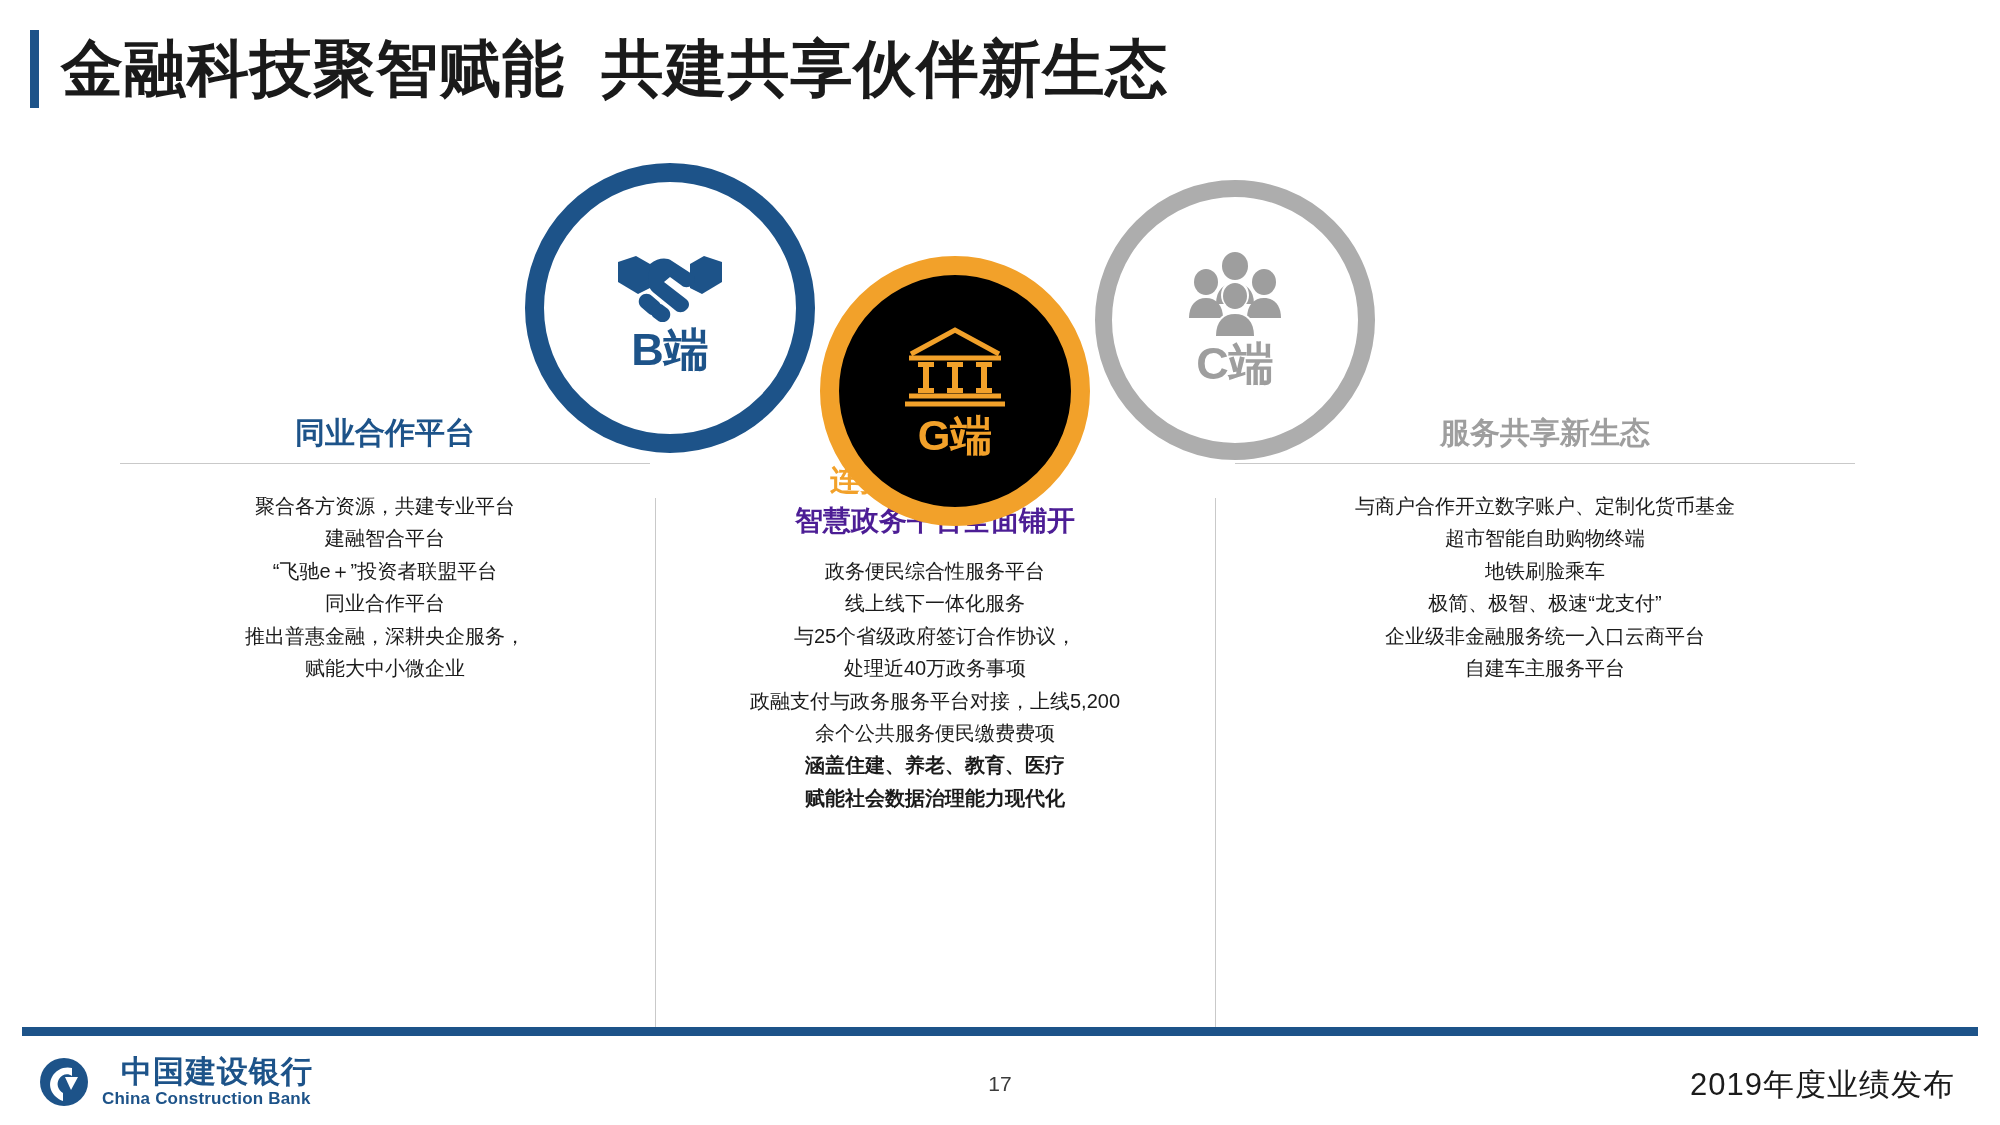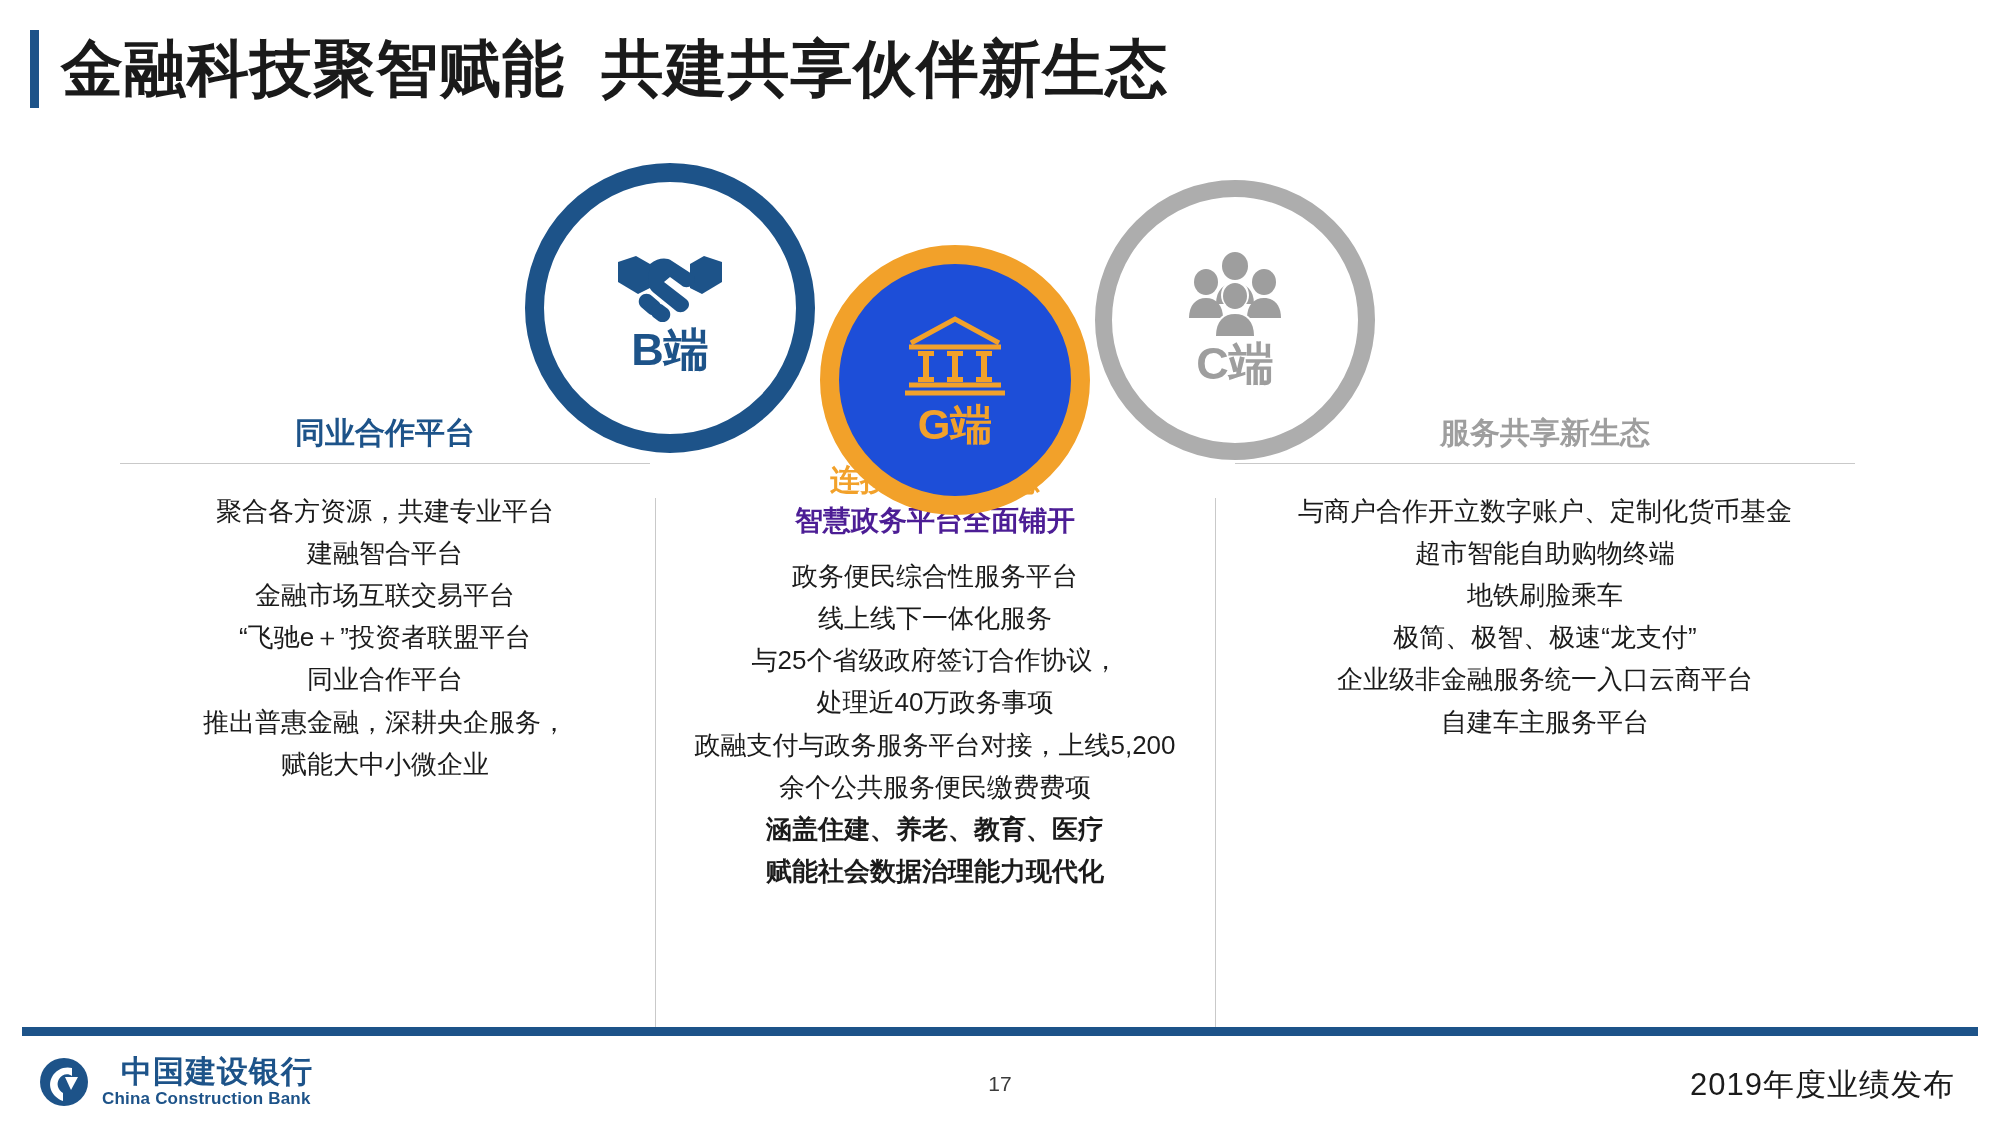--- a/index.html
+++ b/index.html
@@ -49,25 +49,25 @@
     justify-content: center;
     background: transparent;
   }
   #ring-b {
     left: 525px; top: 163px;
     width: 290px; height: 290px;
     border: 19px solid #1d5389;
     z-index: 3;
   }
   #ring-g {
-    left: 820px; top: 245px;
+    left: 820px; top: 256px;
     width: 270px; height: 270px;
     border: 19px solid #f2a12a;
     z-index: 4;
-    background: #1d4ed8;
+    background: #000000;
   }
   #ring-c {
     left: 1095px; top: 180px;
     width: 280px; height: 280px;
     border: 17px solid #adadad;
     z-index: 2;
   }
   .ring-icon { line-height: 0; margin-bottom: 4px; }
   .ring-label {
     font-size: 45px;
@@ -100,21 +100,21 @@
 
   .col-rule {
     height: 1px;
     background: #c9c9c9;
     width: 100%;
     margin-bottom: 26px;
   }
 
   .col-body { }
   .line {
-    font-size: 26px;
+    font-size: 20px;
     color: #1b1b1b;
     line-height: 1.62;
     white-space: nowrap;
   }
   .line.b { font-weight: 700; }
 
   #col-mid .mid-head-1 {
     font-size: 30px;
     font-weight: 700;
     color: #f2a12a;
@@ -258,21 +258,20 @@
 
 <div class="vdiv" id="vdiv-1"></div>
 <div class="vdiv" id="vdiv-2"></div>
 
 <div class="column" id="col-left">
   <div class="col-head">同业合作平台</div>
   <div class="col-rule"></div>
   <div class="col-body">
     <div class="line">聚合各方资源，共建专业平台</div>
     <div class="line">建融智合平台</div>
-    <div class="line">金融市场互联交易平台</div>
     <div class="line">“飞驰e＋”投资者联盟平台</div>
     <div class="line">同业合作平台</div>
     <div class="line">推出普惠金融，深耕央企服务，</div>
     <div class="line">赋能大中小微企业</div>
   </div>
 </div>
 
 <div class="column" id="col-mid">
   <div style="height:45px"></div>
   <div class="mid-head-1">连接共治新生态</div>

